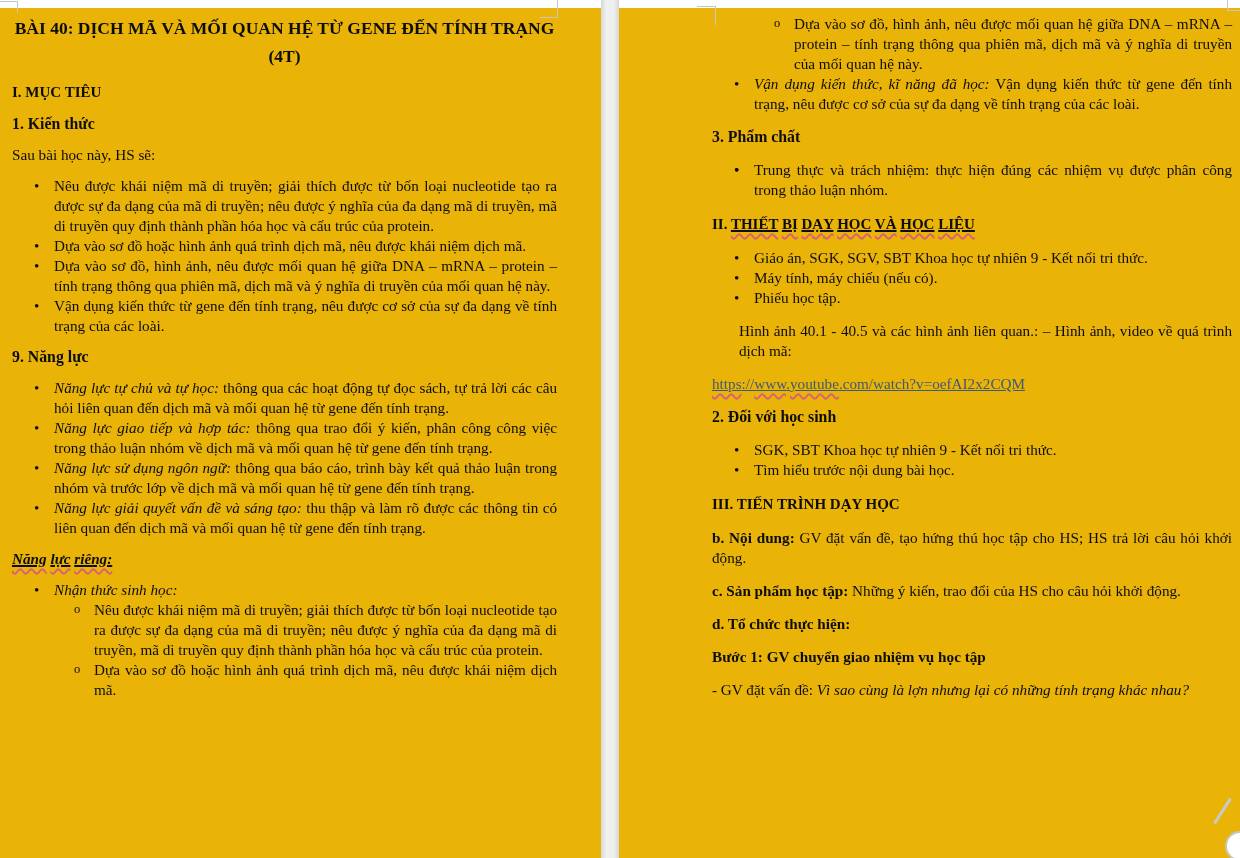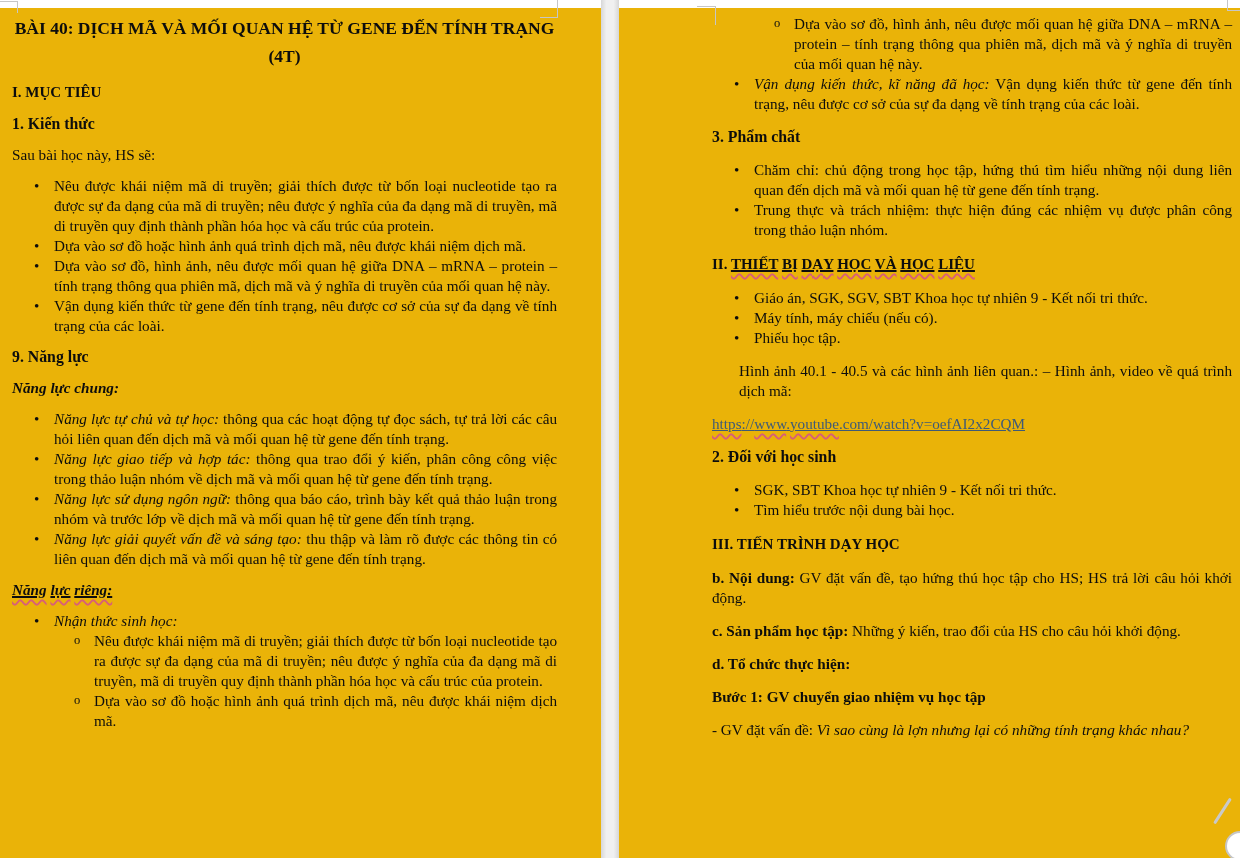--- a/index.html
+++ b/index.html
@@ -65,21 +65,20 @@
       <span>Dựa vào sơ đồ, hình ảnh, nêu được mối quan hệ giữa DNA – mRNA – protein – tính trạng thông qua phiên mã, dịch mã và ý nghĩa di truyền của mối quan hệ này.</span>
     </div>
     <div class="li">
       <span class="mk">•</span>
       <span>Vận dụng kiến thức từ gene đến tính trạng, nêu được cơ sở của sự đa dạng về tính trạng của các loài.</span>
     </div>
   </div>
 
   <div class="blk h2">9. Năng lực</div>
 
-  <div class="blk bi">Năng lực chung:</div>
 
   <div class="blk">
     <div class="li">
       <span class="mk">•</span>
       <span class="it">Năng lực tự chủ và tự học:</span><span> thông qua các hoạt động tự đọc sách, tự trả lời các câu hỏi liên quan đến dịch mã và mối quan hệ từ gene đến tính trạng.</span>
     </div>
     <div class="li">
       <span class="mk">•</span>
       <span class="it">Năng lực giao tiếp và hợp tác:</span><span> thông qua trao đổi ý kiến, phân công công việc trong thảo luận nhóm về dịch mã và mối quan hệ từ gene đến tính trạng.</span>
     </div>
@@ -124,21 +123,20 @@
       <span class="mk">•</span>
       <span class="it">Vận dụng kiến thức, kĩ năng đã học:</span><span> Vận dụng kiến thức từ gene đến tính trạng, nêu được cơ sở của sự đa dạng về tính trạng của các loài.</span>
     </div>
   </div>
 
   <div class="blk h2">3. Phẩm chất</div>
 
   <div class="blk">
     <div class="li">
       <span class="mk">•</span>
-      <span>Chăm chỉ: chủ động trong học tập, hứng thú tìm hiểu những nội dung liên quan đến dịch mã và mối quan hệ từ gene đến tính trạng.</span>
     </div>
     <div class="li">
       <span class="mk">•</span>
       <span>Trung thực và trách nhiệm: thực hiện đúng các nhiệm vụ được phân công trong thảo luận nhóm.</span>
     </div>
   </div>
 
   <div class="blk h1"><span>II. </span><span class="uw"><span class="sq">THIẾT</span></span> <span class="uw"><span class="sq">BỊ</span></span> <span class="uw"><span class="sq">DẠY</span></span> <span class="uw"><span class="sq">HỌC</span></span> <span class="uw"><span class="sq">VÀ</span></span> <span class="uw"><span class="sq">HỌC</span></span> <span class="uw"><span class="sq">LIỆU</span></span></div>
 
 

